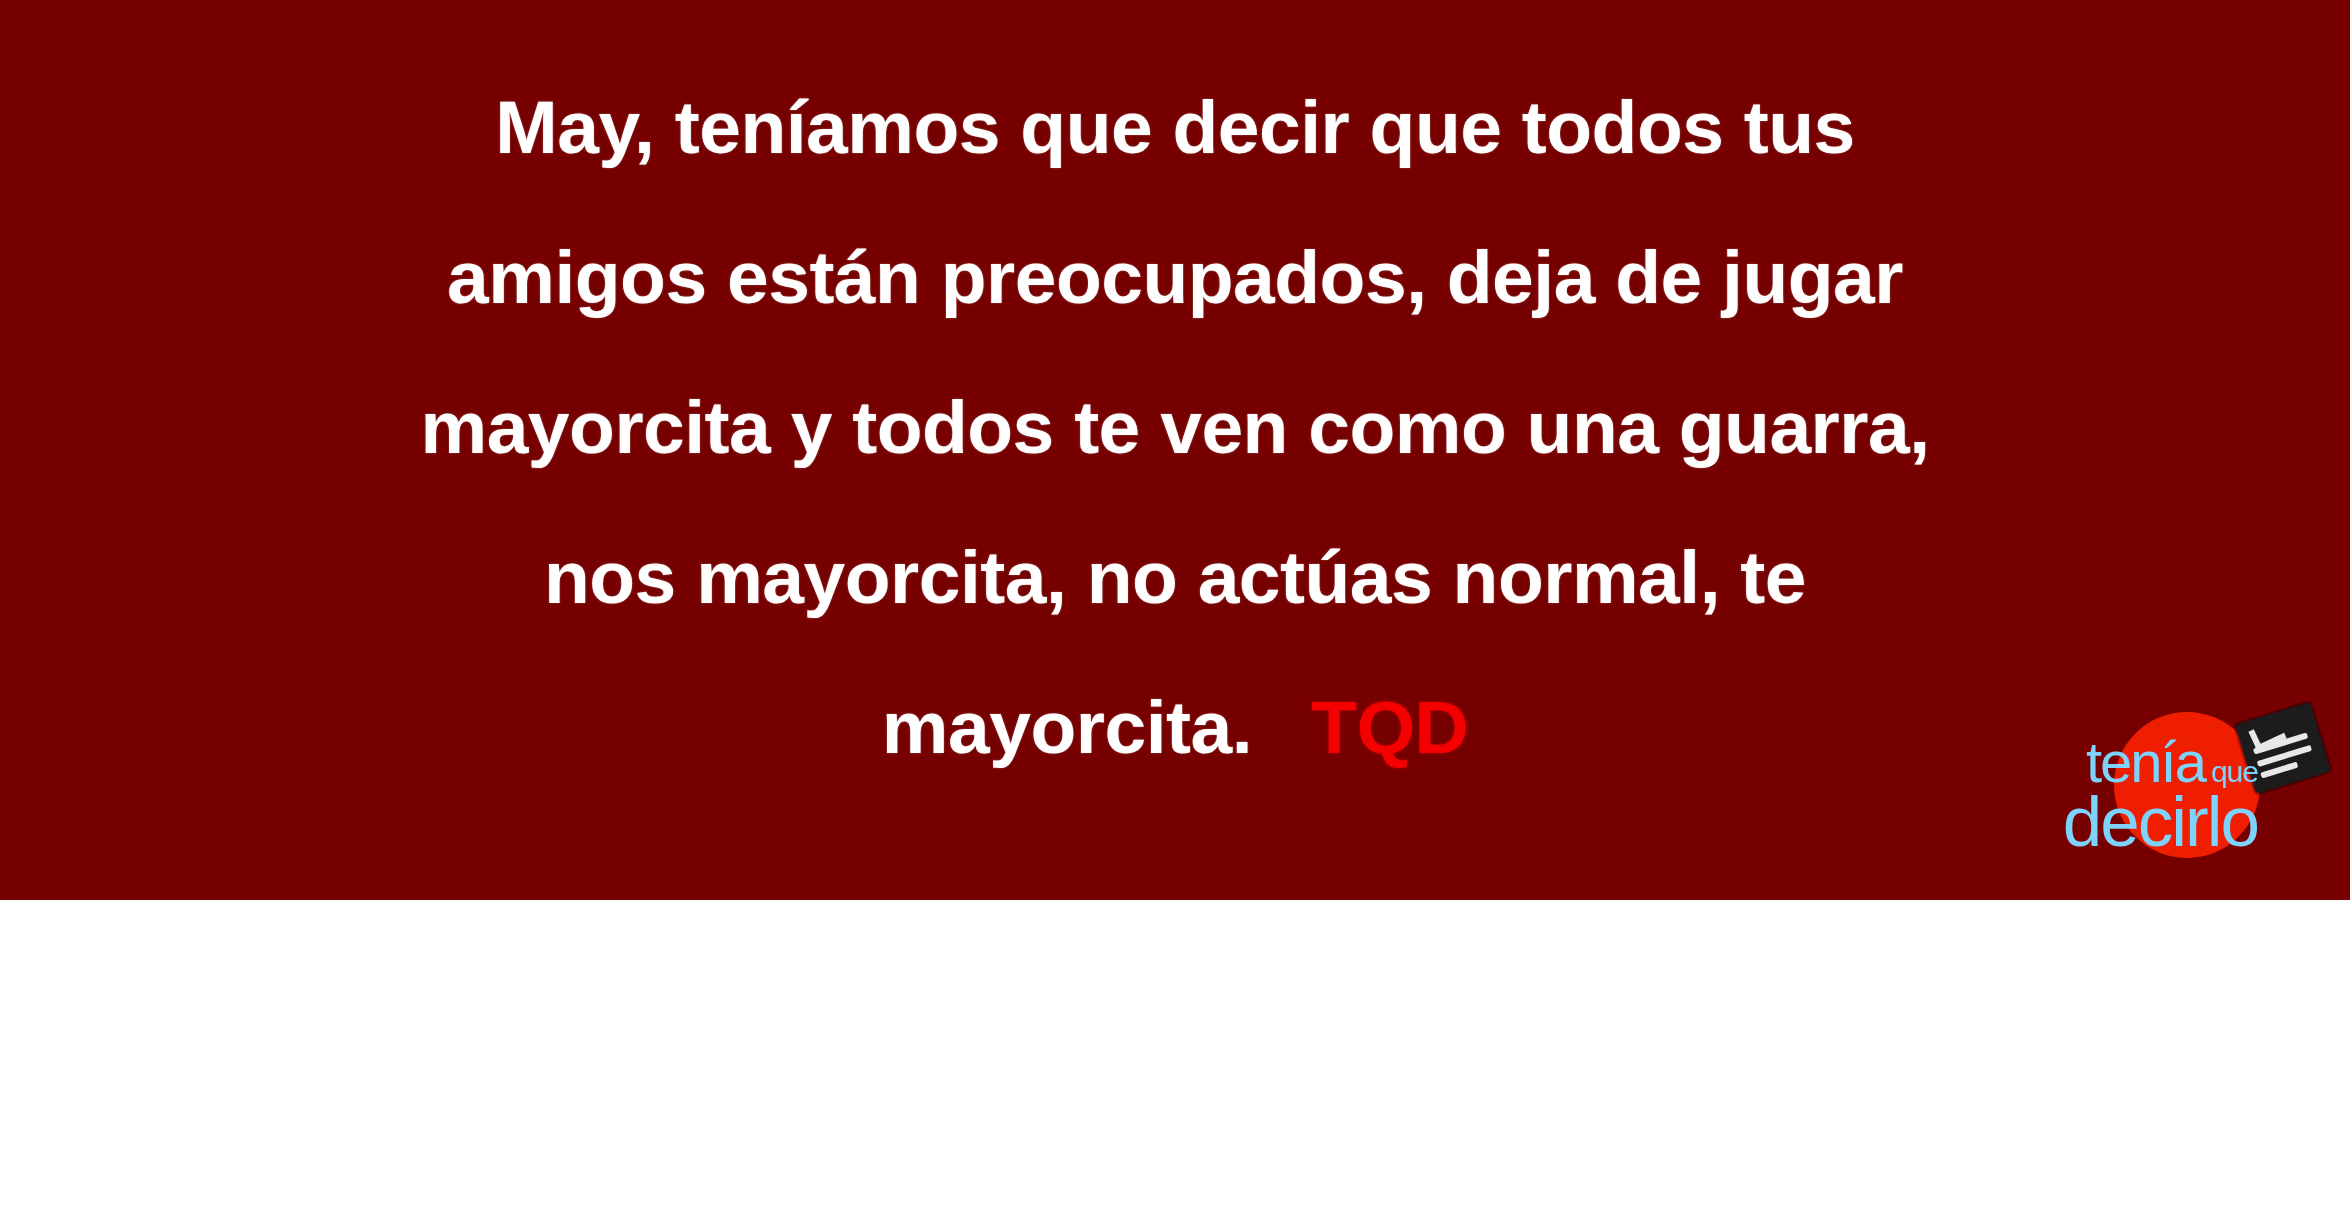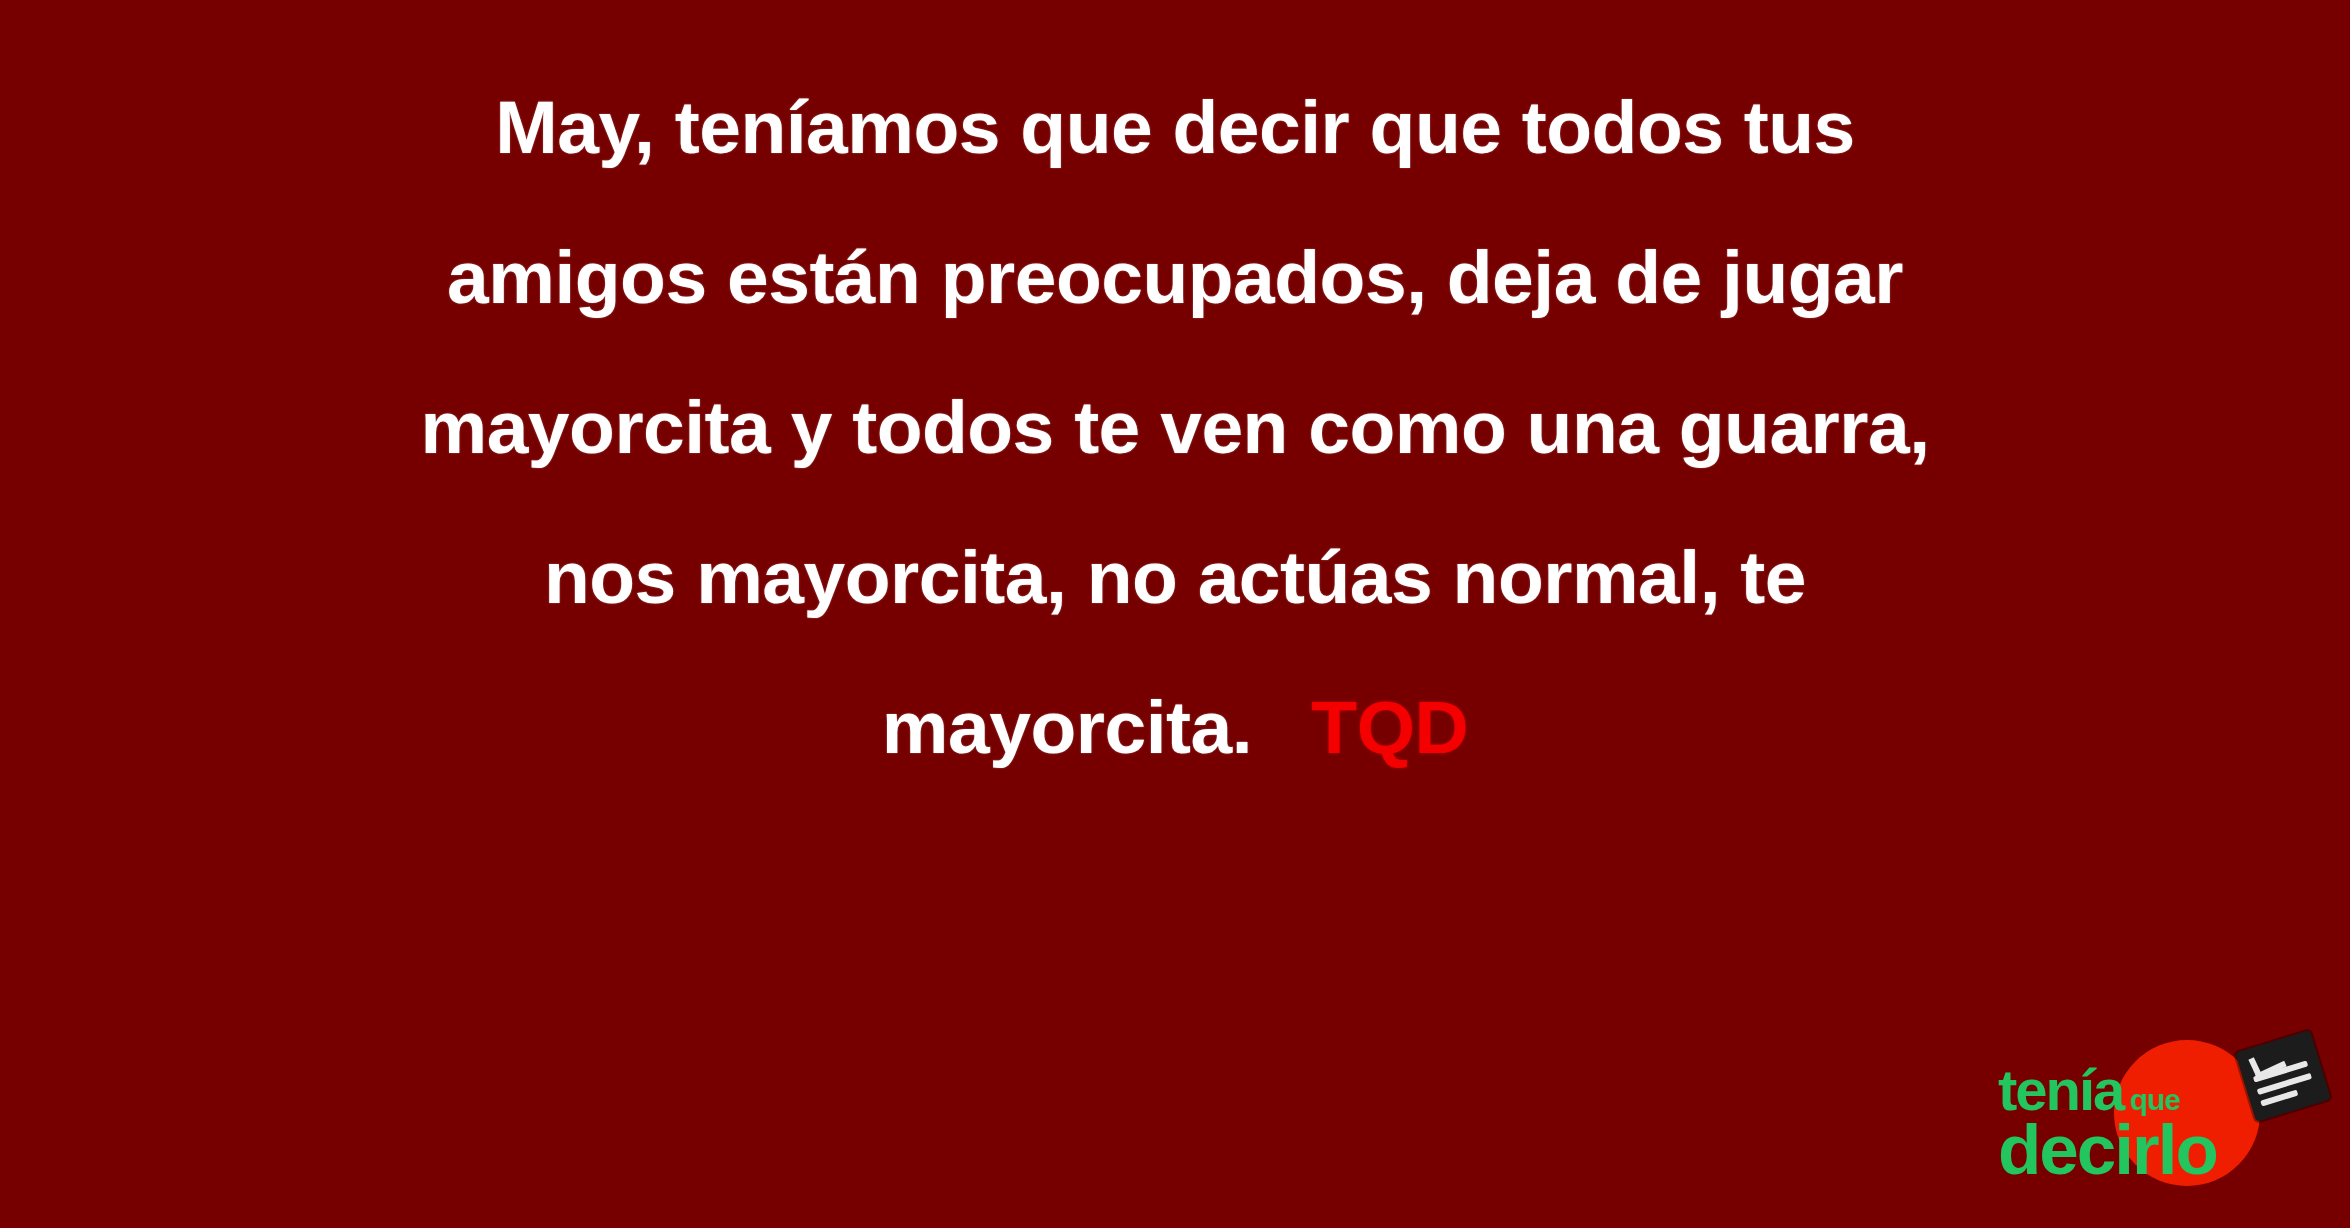--- a/index.html
+++ b/index.html
@@ -9,21 +9,21 @@
   body {
     width: 2350px;
     height: 1228px;
     overflow: hidden;
     font-family: "Liberation Sans", sans-serif;
   }
 
   #poster {
     position: relative;
     width: 2350px;
-    height: 1228px;
+    height: 900px;
     background: #760000;
     overflow: hidden;
   }
 
   
   #quote-block {
     position: absolute;
     left: 0;
     top: 52px;
     width: 2350px;
@@ -66,24 +66,25 @@
     height: 146px;
     border-radius: 50%;
     background: #f01e00;
   }
 
   #brand-wordmark {
     position: absolute;
     left: 0;
     bottom: 34px;
     width: 260px;
-    color: #22c55e;
+    color: #7dd3fc;
     font-family: "Liberation Sans", sans-serif;
-    font-weight: bold;
+    font-weight: normal;
     line-height: 0.92;
+    text-align: right;
   }
 
   .brand-row {
     display: block;
     white-space: nowrap;
   }
 
   #brand-line-1 {
     font-size: 58px;
     letter-spacing: -2px;

